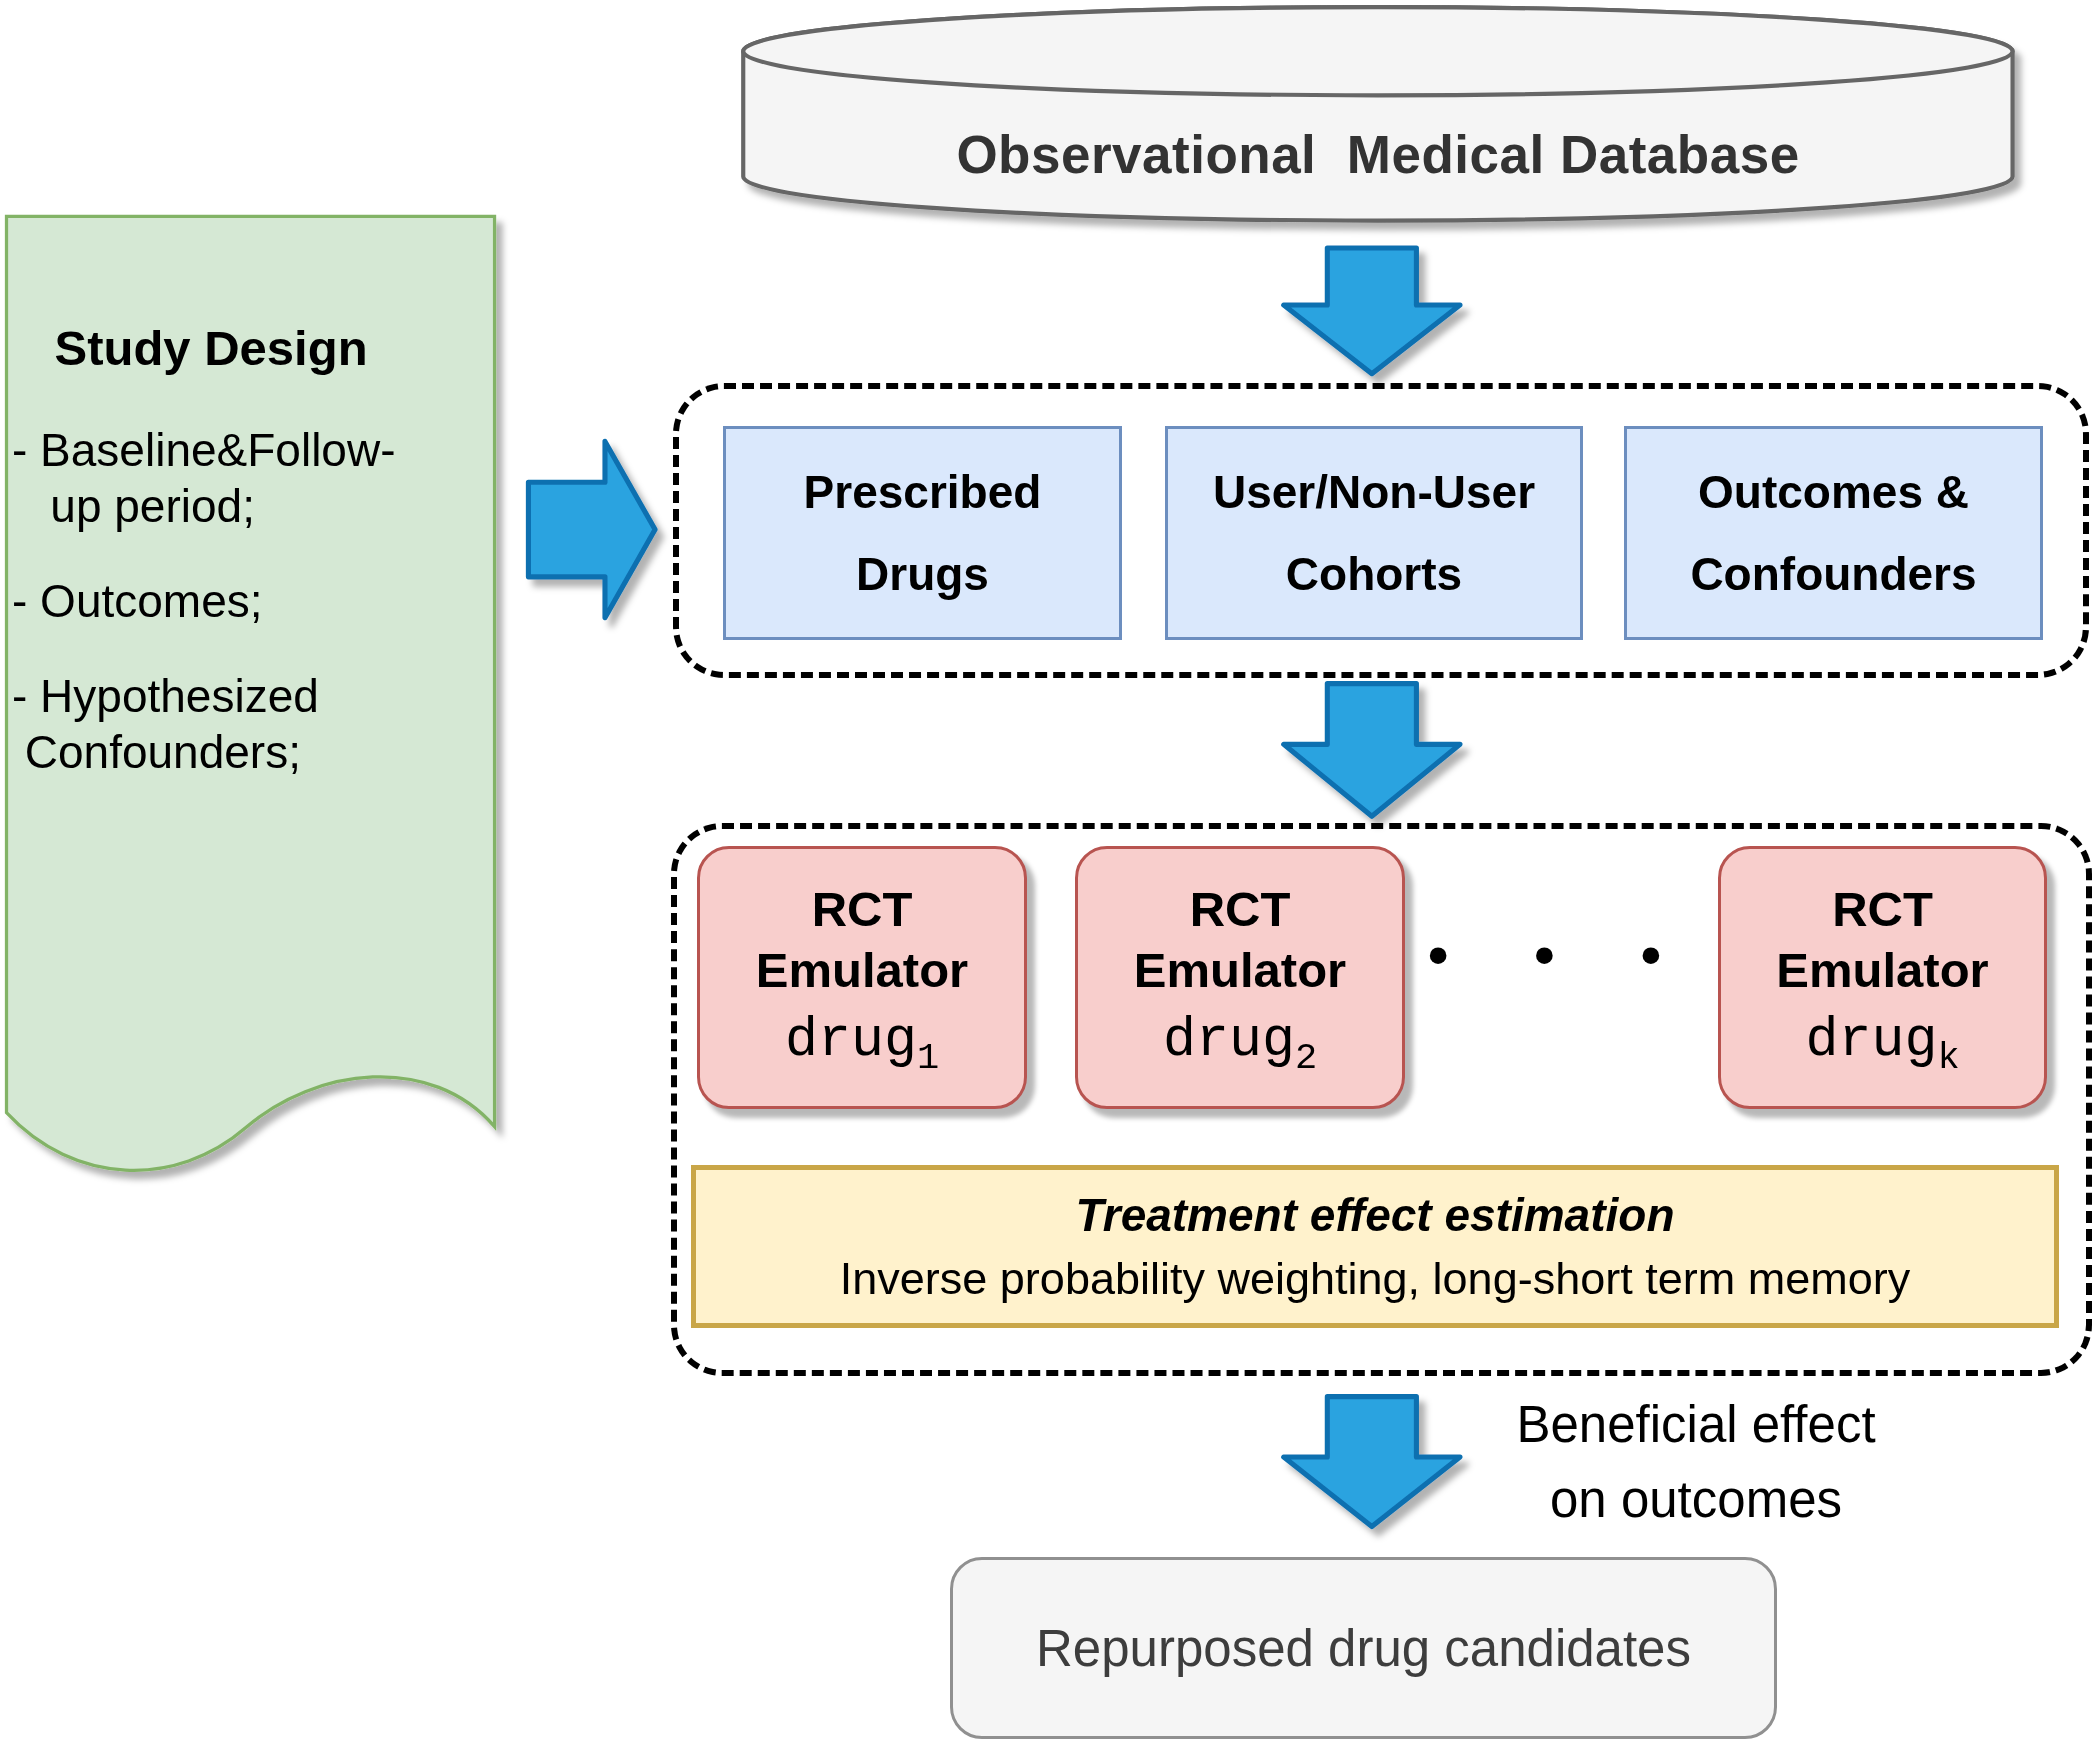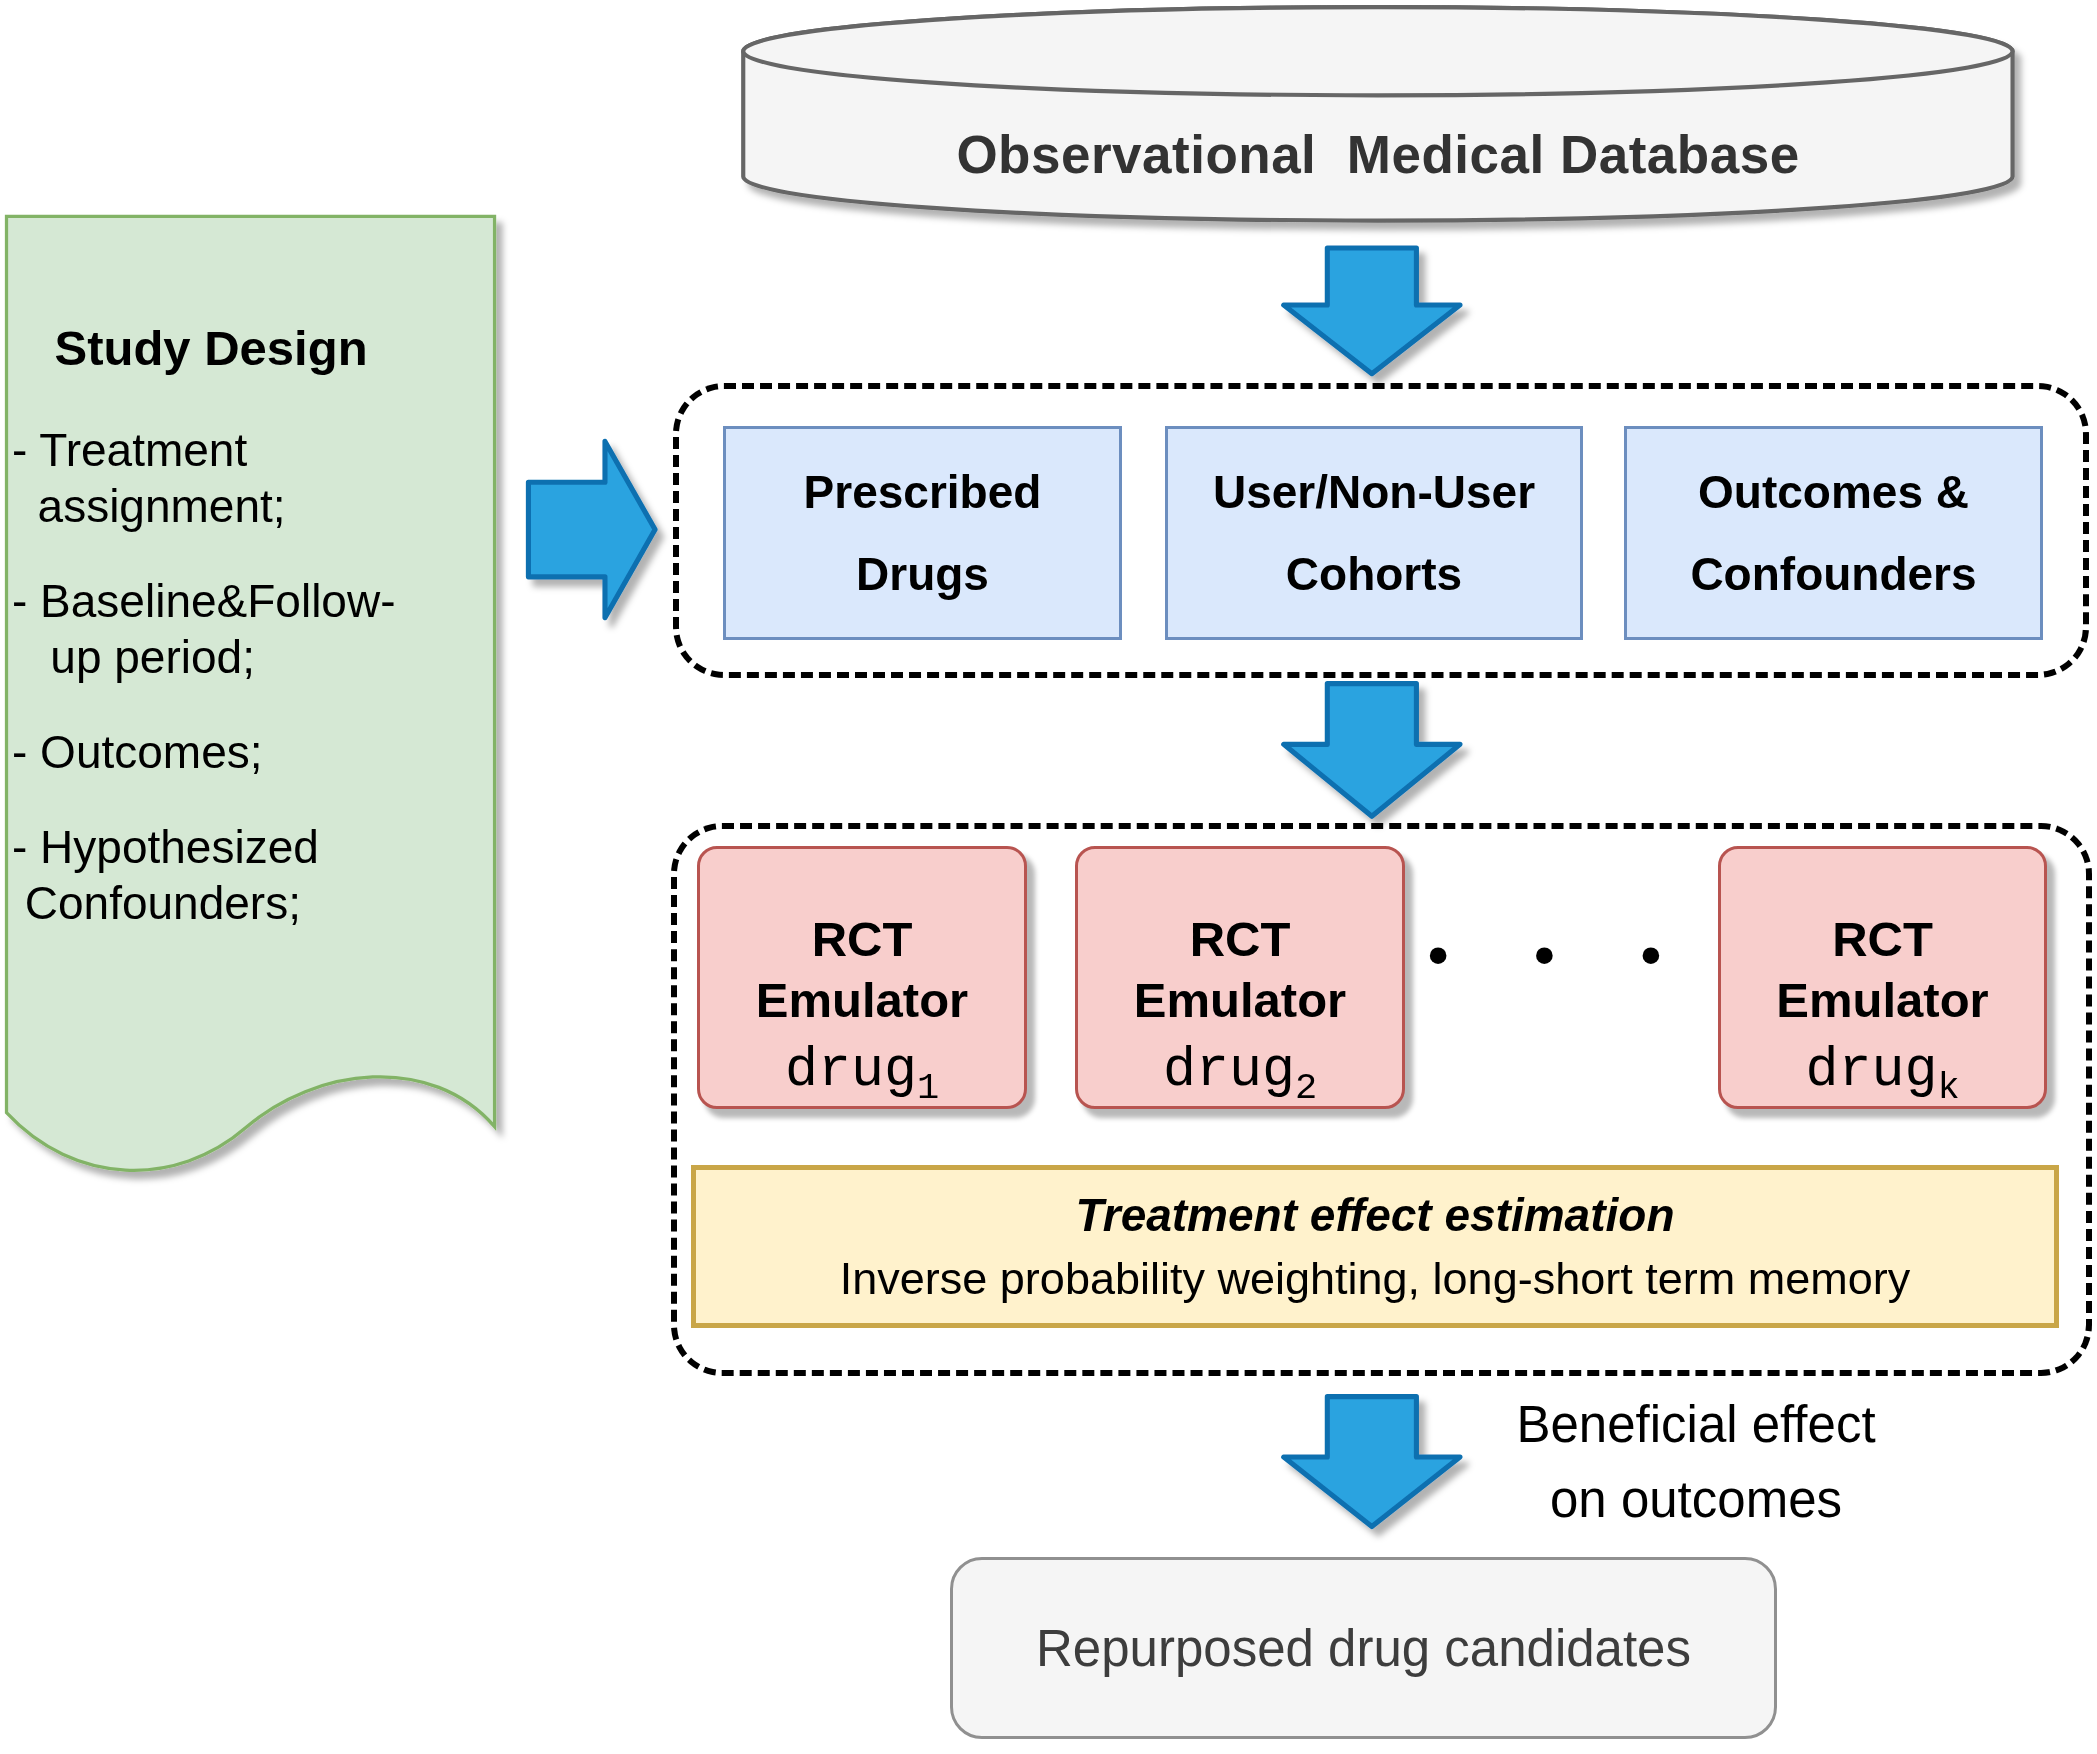--- a/index.html
+++ b/index.html
@@ -49,23 +49,23 @@
     background:var(--blue_fill); border:3.7px solid var(--blue_border);
     display:flex; align-items:center; justify-content:center; text-align:center;
     font-size:46px; font-weight:bold; line-height:82px; white-space:pre-line;
   }
   .bb1{left:723px; top:426px; width:399px; height:214px;}
   .bb2{left:1165px; top:426px; width:418px; height:214px;}
   .bb3{left:1624px; top:426px; width:419px; height:214px;}
 
   
   .pinkbox{
-    background:var(--pink_fill); border:3.7px solid var(--pink_border); border-radius:20px;
+    background:var(--pink_fill); border:3.7px solid var(--pink_border); border-radius:32px;
     box-shadow:7.4px 8.4px 5.6px rgba(0,0,0,0.28);
-    display:flex; flex-direction:column; align-items:center; justify-content:flex-end; text-align:center;
+    display:flex; flex-direction:column; align-items:center; justify-content:center; text-align:center;
   }
   .pk1{left:697px; top:846px; width:330px; height:263px;}
   .pk2{left:1075px; top:846px; width:330px; height:263px;}
   .pkk{left:1718px; top:846px; width:329px; height:263px;}
   .pink-line{font-size:49px; font-weight:bold; line-height:61px;}
   .drug-line{font-family:Liberation Mono, monospace; font-size:55px; line-height:70px; margin-top:4.6px;}
   .drug-line sub{font-size:37px; line-height:0; vertical-align:-13px;}
 
   .dots{
     left:1411px; top:921px; width:302px; text-align:center;
@@ -119,22 +119,20 @@
     <polygon class="blockarrow shadowed" points="2861,534 3053,534 3053,657 3147,657 2957,805 2767,657 2861,657"></polygon>
     <polygon class="blockarrow shadowed" points="1139,1039 1304,1039 1304,951 1412,1141 1304,1331 1304,1243 1139,1243"></polygon>
     <polygon class="blockarrow shadowed" points="2861,1473 3053,1473 3053,1604 3147,1604 2957,1759 2767,1604 2861,1604"></polygon>
     <polygon class="blockarrow shadowed" points="2861,3010 3053,3010 3053,3140 3147,3140 2957,3290 2767,3140 2861,3140"></polygon>
   </svg>
 
   <div class="abs cyl-label">Observational  Medical Database</div>
 
   <div class="abs study">
     <div class="study-title">Study Design</div>
-    <div class="study-item">- Treatment
-  assignment;</div>
     <div class="study-item">- Baseline&amp;Follow-
    up period;</div>
     <div class="study-item">- Outcomes;</div>
     <div class="study-item">- Hypothesized
  Confounders;</div>
   </div>
 
   <div class="abs dashedbox dashed-cohorts"></div>
   <div class="abs bluebox bb1">
     <span>Prescribed

